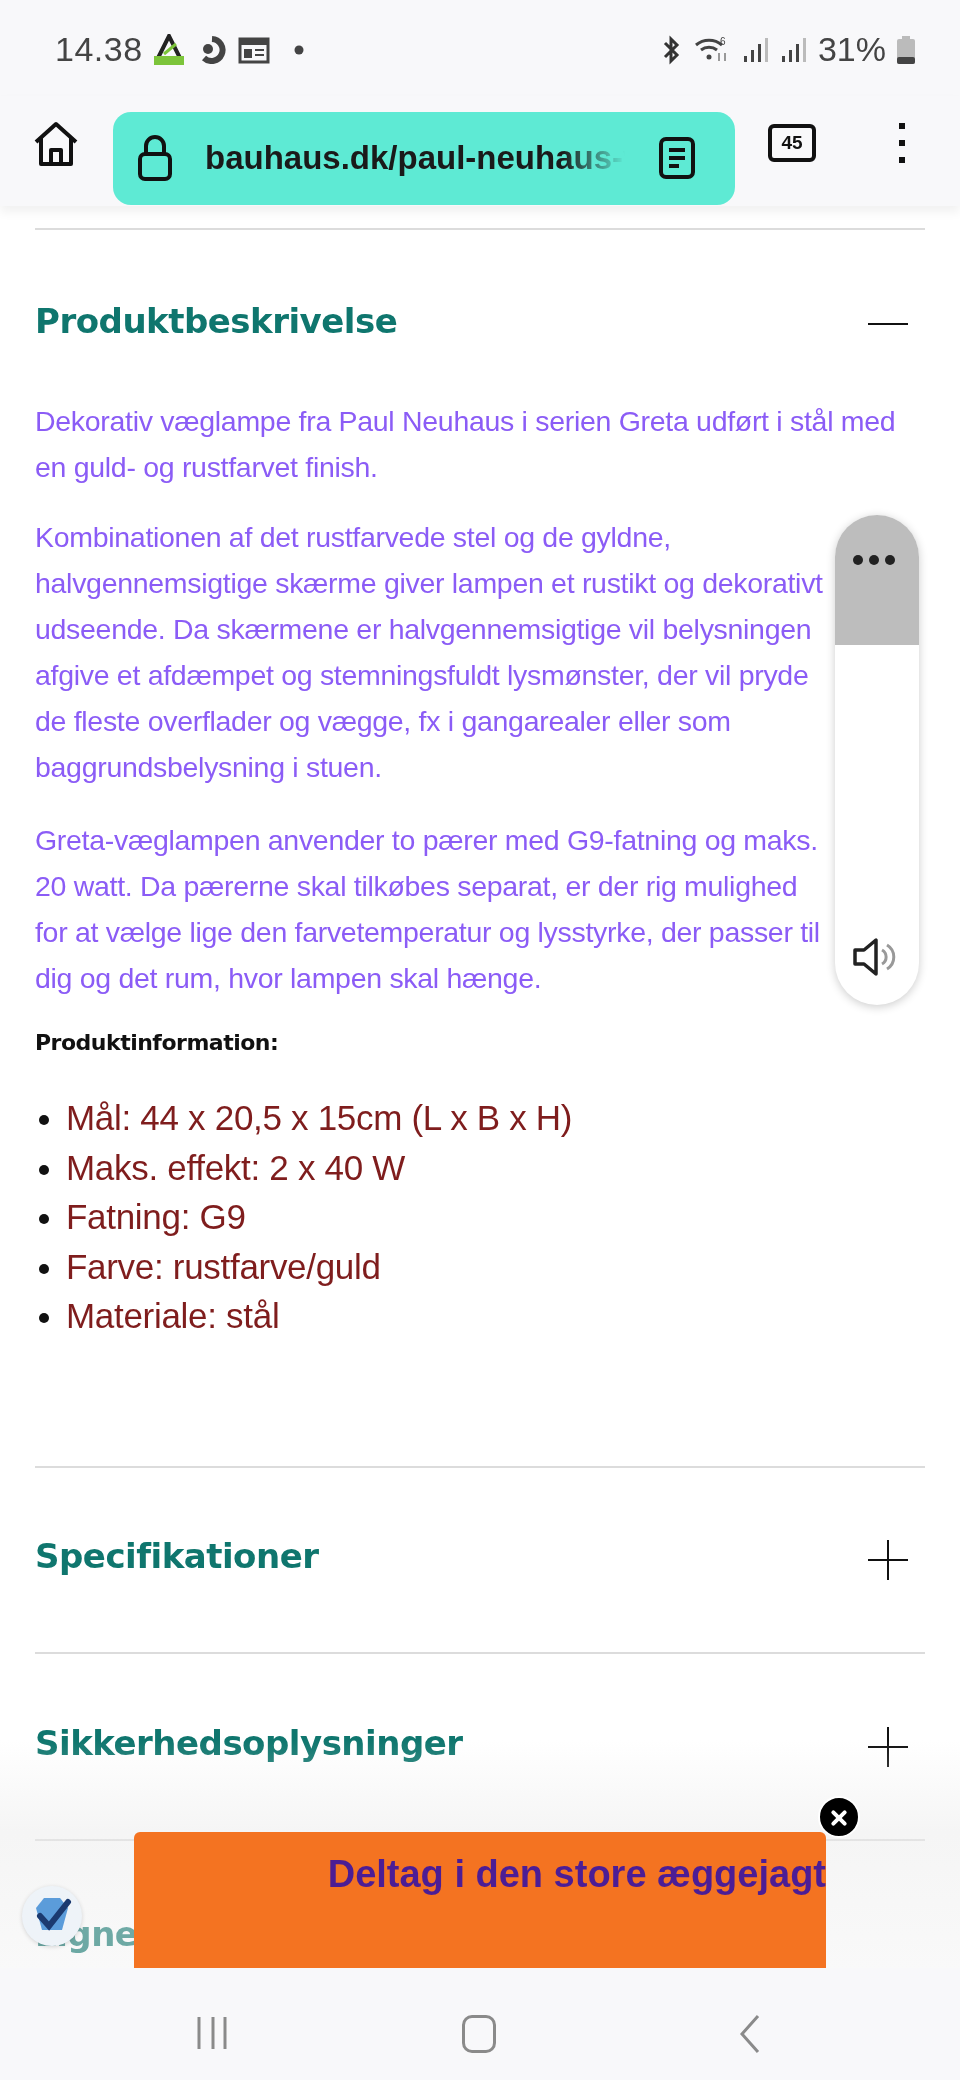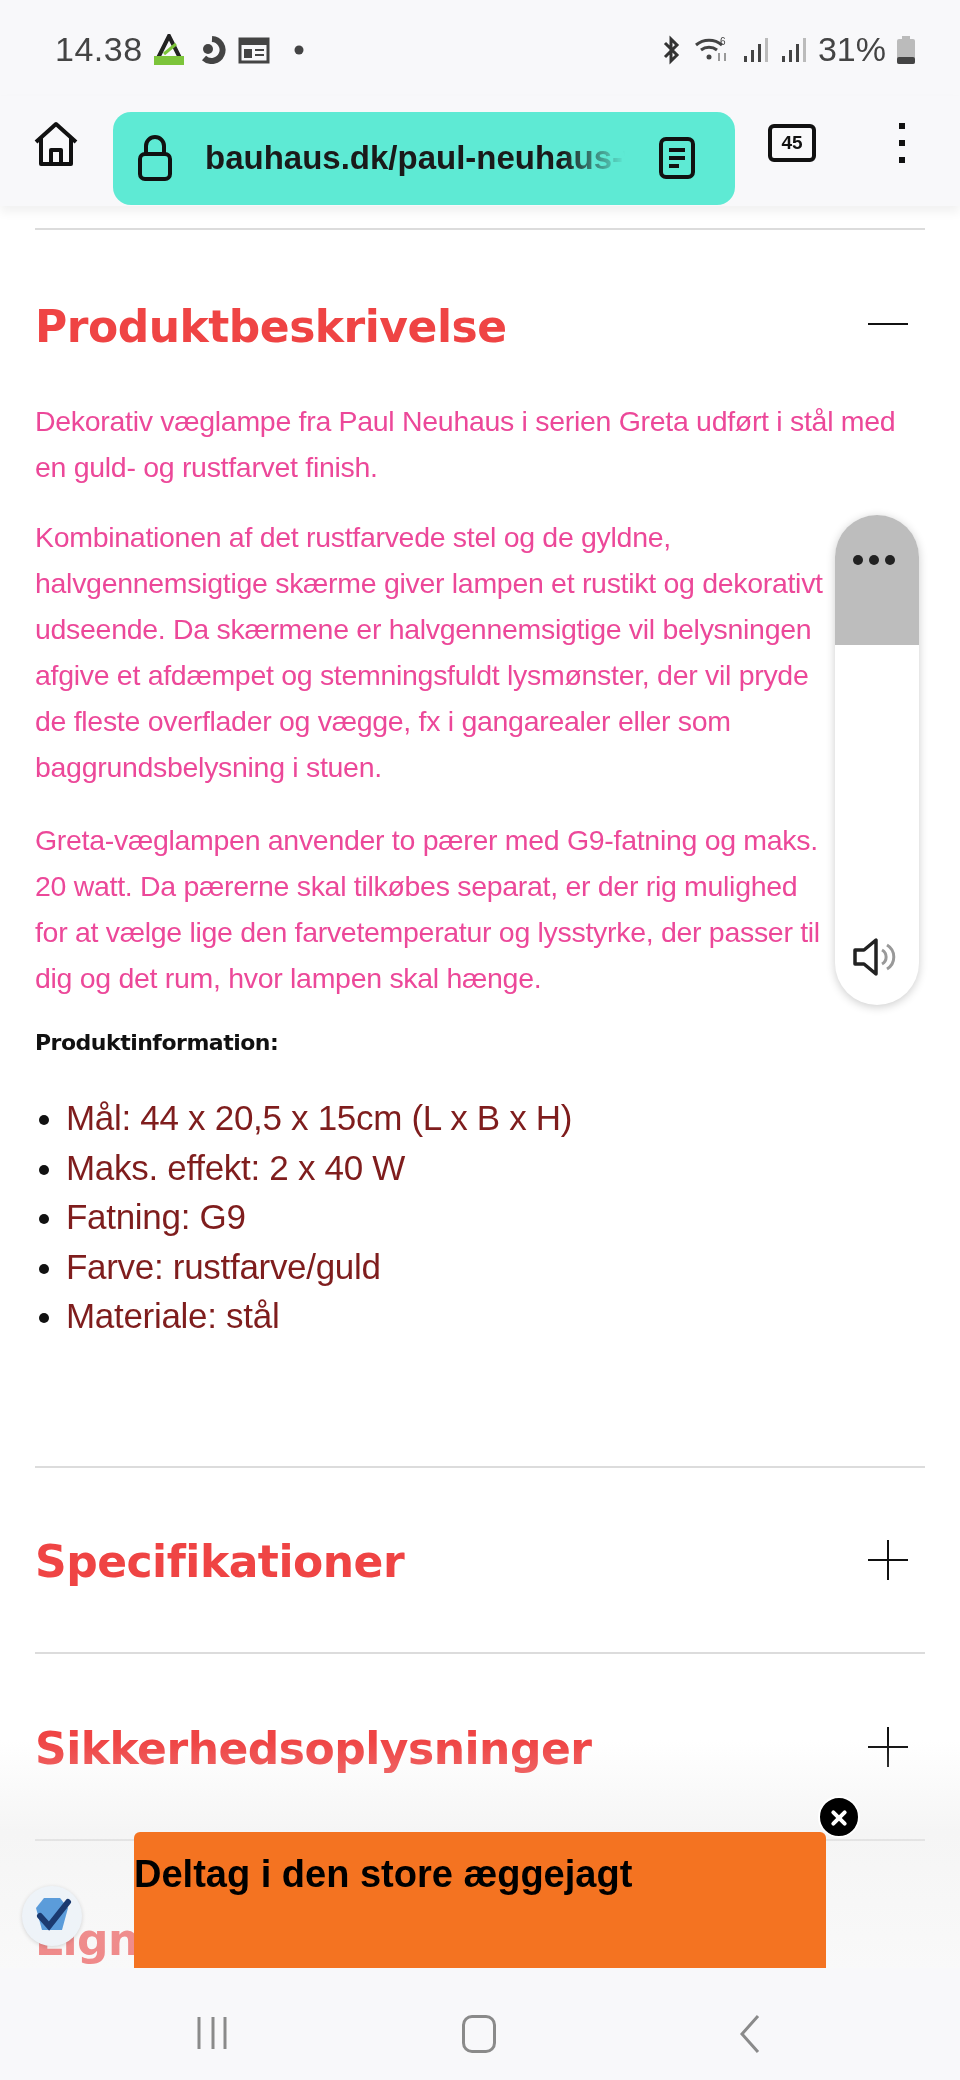--- a/index.html
+++ b/index.html
@@ -18,43 +18,43 @@
   .toolbar { position: absolute; top: 96px; left: 0; width: 960px; height: 110px; background: #f8f8fa; box-shadow: 0 6px 10px rgba(0,0,0,0.06); z-index: 2; }
   .home-btn { position: absolute; left: 28px; top: 20px; width: 56px; height: 56px; }
   .url-bar { position: absolute; left: 113px; top: 16px; width: 622px; height: 93px; background: #5eead4; border-radius: 18px; font-weight: bold; }
   .lock-icon { position: absolute; left: 24px; top: 22px; }
   .url-text { position: absolute; left: 92px; top: 27px; font-size: 33px; color: #1a1a1a; white-space: nowrap; overflow: hidden; width: 420px;
     -webkit-mask-image: linear-gradient(90deg, #000 85%, transparent 100%); mask-image: linear-gradient(90deg, #000 85%, transparent 100%); }
   .reader-btn { position: absolute; left: 545px; top: 24px; }
   .tabs-btn { position: absolute; left: 768px; top: 28px; width: 48px; height: 38px; border: 4px solid #111; border-radius: 6px; font-size: 19px; font-weight: bold; display: flex; align-items: center; justify-content: center; }
   .menu-btn { position: absolute; left: 896px; top: 24px; }
   .divider { position: absolute; left: 35px; width: 890px; height: 2px; background: #dcdcdc; }
-  .section-title { position: absolute; left: 35px; font-family: "DejaVu Sans", sans-serif; font-weight: bold; font-size: 44px; color: #ef4444; letter-spacing: -0.5px; }
+  .section-title { position: absolute; left: 35px; font-family: "DejaVu Sans", sans-serif; font-weight: bold; font-size: 34px; color: #0f766e; letter-spacing: -0.5px; }
   .collapse-icon { position: absolute; right: 52px; width: 40px; height: 2px; background: #111; }
   .plus-icon { position: absolute; right: 52px; width: 40px; height: 40px; }
   .plus-icon::before, .plus-icon::after { content: ""; position: absolute; background: #111; }
   .plus-icon::before { left: 0; top: 19px; width: 40px; height: 2px; }
   .plus-icon::after { left: 19px; top: 0; width: 2px; height: 40px; }
 
-  .para { position: absolute; left: 35px; width: 880px; font-family: "Liberation Sans", sans-serif; font-size: 28.5px; line-height: 46px; color: #ec4899; letter-spacing: -0.3px; }
+  .para { position: absolute; left: 35px; width: 880px; font-family: "Liberation Sans", sans-serif; font-size: 28.5px; line-height: 46px; color: #8b5cf6; letter-spacing: -0.3px; }
   .info-title { position: absolute; left: 35px; font-family: "DejaVu Sans", sans-serif; font-weight: bold; font-size: 22px; color: #111; letter-spacing: -0.5px; }
   .bullets { position: absolute; left: 35px; list-style: none; }
   .bullets li { position: relative; padding-left: 31px; font-size: 35px; line-height: 49.5px; color: #7f1d1d; letter-spacing: -0.3px; }
   .bullets li::before { content: ""; position: absolute; left: 4px; top: 22px; width: 10px; height: 10px; border-radius: 50%; background: #111; }
 
   
   .reader-widget { position: absolute; left: 835px; top: 515px; width: 84px; height: 490px; background: #fff; border-radius: 42px; box-shadow: 0 2px 10px rgba(0,0,0,0.2); overflow: hidden; z-index: 3; }
   .rw-top { position: absolute; left: 0; top: 0; width: 84px; height: 130px; background: #bdbdbd; }
   .rw-dots { position: absolute; left: 18px; top: 40px; display: flex; gap: 6px; }
   .rw-dots span { width: 10px; height: 10px; border-radius: 50%; background: #222; display: block; }
   .rw-speaker { position: absolute; left: 16px; top: 420px; }
 
   
   .fade-overlay { position: absolute; left: 0; top: 1740px; width: 960px; height: 230px; background: linear-gradient(180deg, rgba(240,240,240,0) 0%, rgba(235,235,235,0.5) 40%, rgba(240,240,240,0.4) 100%); z-index: 3; pointer-events: none; }
-  .promo-banner { position: absolute; left: 134px; top: 1832px; width: 692px; height: 136px; background: #f47321; border-radius: 6px 6px 0 0; z-index: 4; text-align: left; color: #000000; font-family: "Liberation Sans", sans-serif; font-weight: bold; font-size: 38px; line-height: 48px; padding-top: 18px; }
+  .promo-banner { position: absolute; left: 134px; top: 1832px; width: 692px; height: 136px; background: #f47321; border-radius: 6px 6px 0 0; z-index: 4; text-align: right; color: #4c1d95; font-family: "Liberation Sans", sans-serif; font-weight: bold; font-size: 38px; line-height: 48px; padding-top: 18px; }
   .promo-close { position: absolute; left: 818px; top: 1796px; width: 42px; height: 42px; border-radius: 50%; background: #000; z-index: 5; border: 2px solid #fff; }
   .promo-close::before, .promo-close::after { content: ""; position: absolute; left: 9px; top: 18px; width: 20px; height: 4px; background: #fff; border-radius: 2px; }
   .promo-close::before { transform: rotate(45deg); }
   .promo-close::after { transform: rotate(-45deg); }
   .trust-badge { position: absolute; left: 22px; top: 1886px; width: 60px; height: 60px; border-radius: 50%; background: #eef3f8; z-index: 5; box-shadow: 0 1px 4px rgba(0,0,0,0.15); }
 
   
   .nav-bar { position: absolute; left: 0; top: 1968px; width: 960px; height: 112px; background: #f8f8fa; z-index: 6; }
   .nav-recent { position: absolute; left: 195px; top: 47px; }
   .nav-home { position: absolute; left: 462px; top: 47px; width: 34px; height: 38px; border: 3px solid #8a8a8a; border-radius: 10px; }

